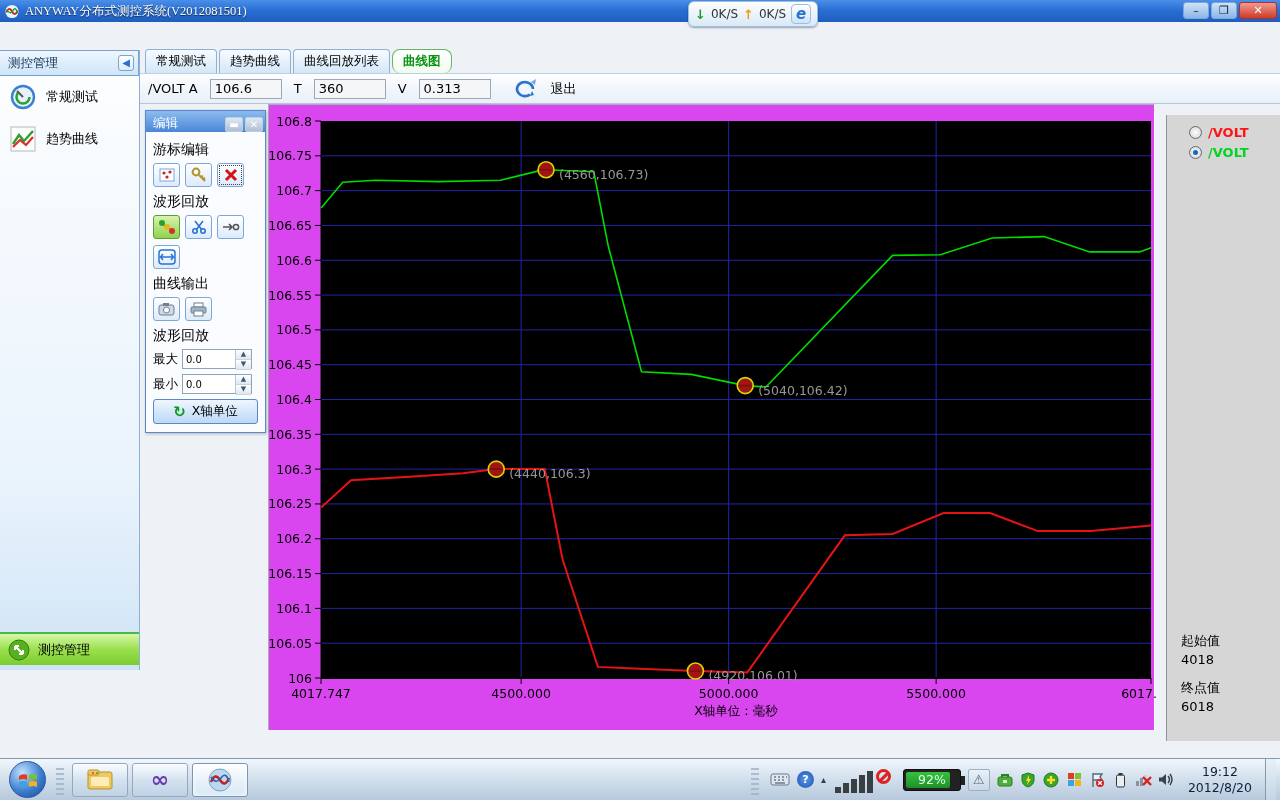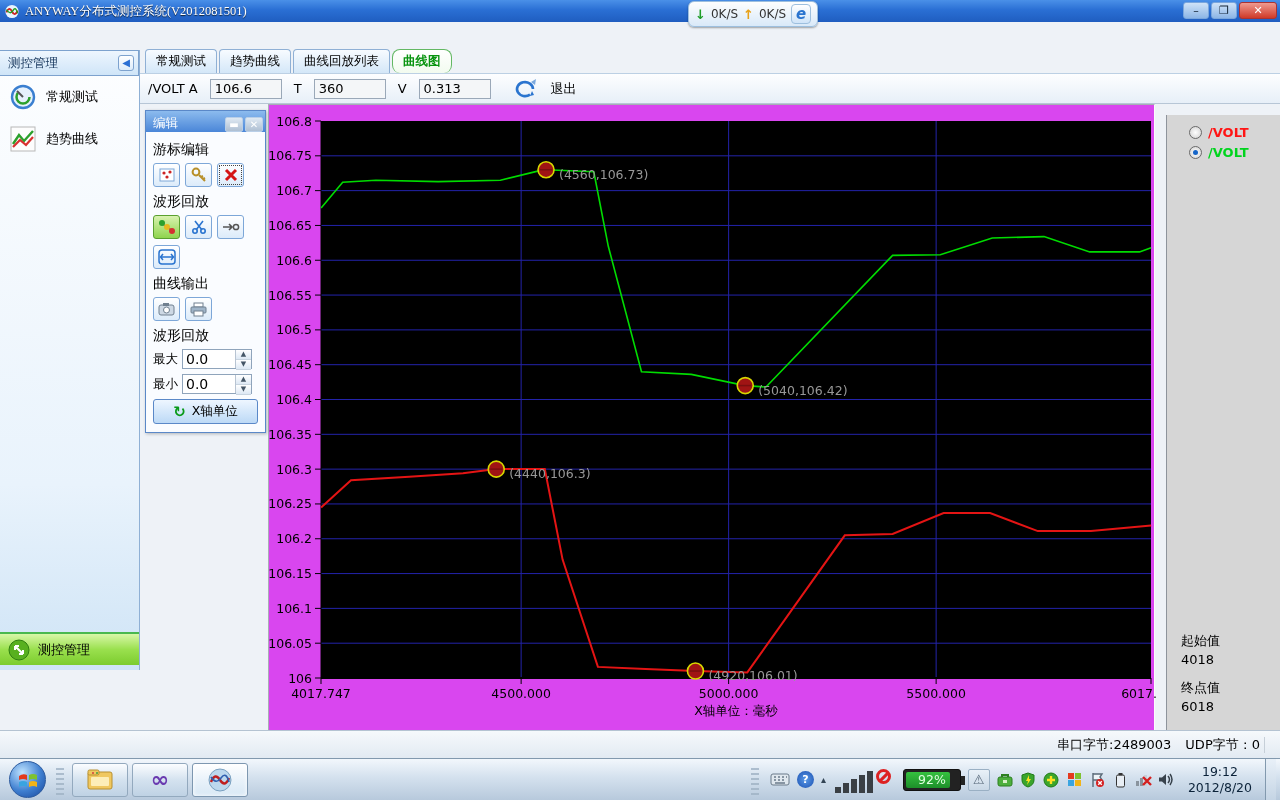--- a/index.html
+++ b/index.html
@@ -90,21 +90,21 @@
     background:linear-gradient(#dfe9f3,#aebfd2); color:#fff; font-size:10px; line-height:13px; text-align:center; }
   .ep-body { padding:5px 7px 8px; }
   .ep-sec { font-size:14px; color:#000; margin:4px 0 4px; }
   .ep-row { display:flex; gap:5px; margin-bottom:6px; }
   .tbtn { width:27px; height:24px; border:1px solid #7da7d8; border-radius:3px;
     background:linear-gradient(#ffffff,#dcebfa); display:flex; align-items:center; justify-content:center; }
   .tbtn.sel-green { background:linear-gradient(#d9f2b0,#8fd44e); border-color:#5aa030; }
   .tbtn.dashed { outline:1px dotted #444; outline-offset:-3px; }
   .spin-row { display:flex; align-items:center; gap:4px; margin-bottom:5px; font-size:12.5px; }
   .spin-box { display:flex; border:1px solid #8fa4bb; background:#fff; height:20px; width:70px; }
-  .spin-box input { border:none; width:52px; font-size:14px; padding:1px 3px; font-family:inherit; }
+  .spin-box input { border:none; width:52px; font-size:10px; padding:1px 3px; font-family:inherit; }
   .spin-ud { width:16px; display:flex; flex-direction:column; border-left:1px solid #b8c4d2; }
   .spin-ud span { flex:1; font-size:7px; line-height:9px; text-align:center; color:#456;
     background:linear-gradient(#fff,#dde8f4); border-bottom:1px solid #c8d4e0; }
   .yaxis-btn { width:100%; height:25px; border:1px solid #5a88c8; border-radius:3px;
     background:linear-gradient(#eef6ff,#bcd9f6); font-size:12.5px; display:flex; align-items:center;
     justify-content:center; gap:6px; }
   .yaxis-btn .refr { color:#0a9a1a; font-weight:bold; font-size:15px; }
 
   
   .statusbar { position:absolute; left:0; top:730px; width:1280px; height:28px;
@@ -433,26 +433,20 @@
           </div>
         </div>
         <div class="yaxis-btn">
           <span class="refr">↻</span>
           <span>X轴单位</span>
         </div>
       </div>
     </div>
   </div>
 
-  <div class="statusbar">
-    <span>串口字节:2489003</span>
-    <span style="width:14px"></span>
-    <span>UDP字节：0</span>
-    <span class="grip"></span>
-  </div>
 
   <div class="taskbar">
     <div class="orb">
       <svg width="20" height="18" viewBox="0 0 20 18">
         <path d="M1 5 Q5 2 9 4 L9 9 Q5 7 1 9 Z" fill="#e43a1e"></path>
         <path d="M11 4 Q15 2 19 4 L19 9 Q15 7 11 9 Z" fill="#7ec230"></path>
         <path d="M1 11 Q5 9 9 11 L9 16 Q5 14 1 16 Z" fill="#3aa4e0"></path>
         <path d="M11 11 Q15 9 19 11 L19 16 Q15 14 11 16 Z" fill="#f2b418"></path>
       </svg>
     </div>

